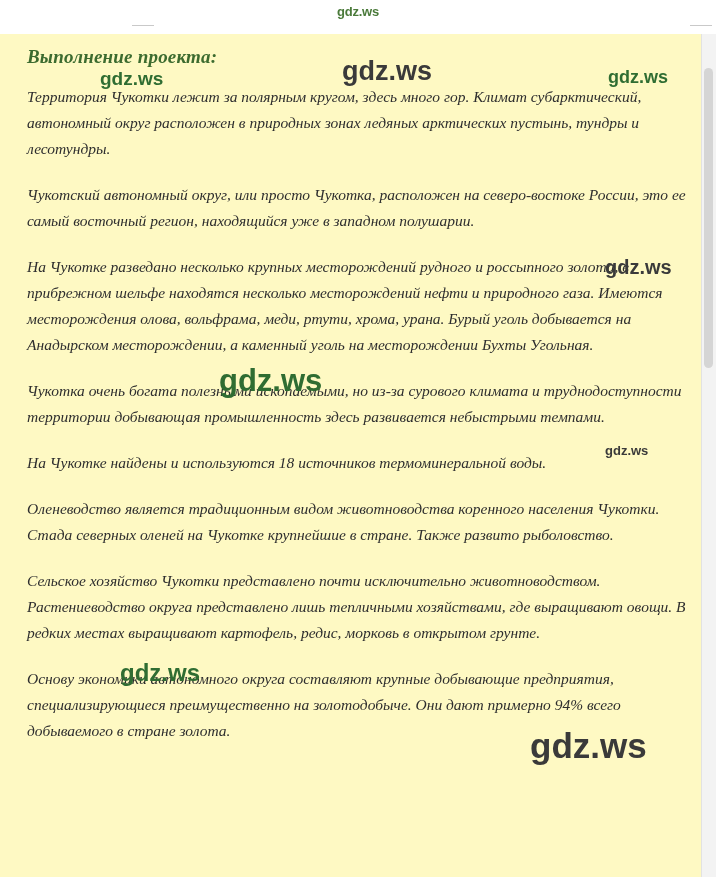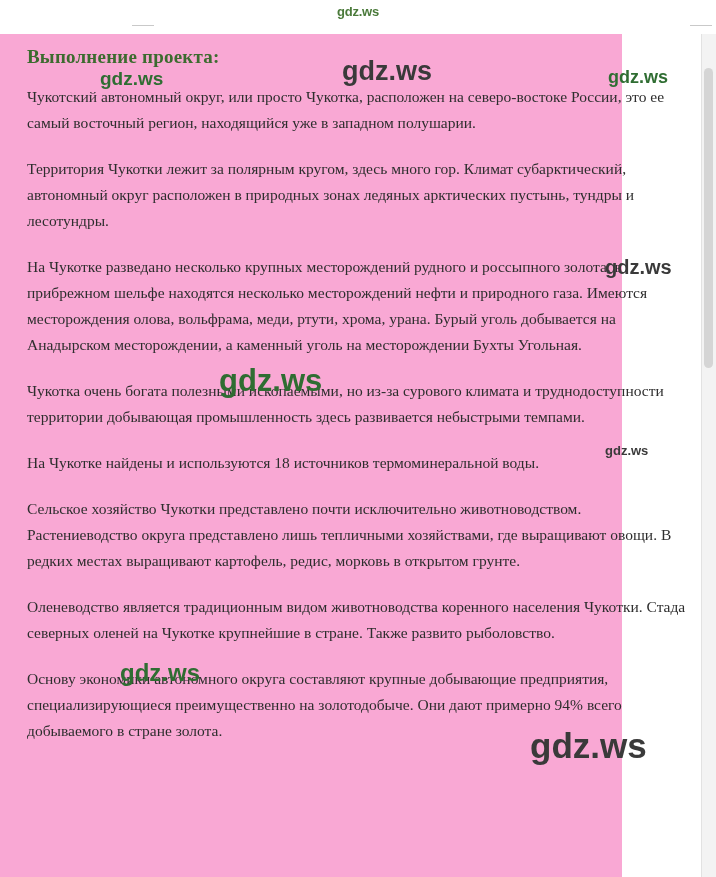--- a/index.html
+++ b/index.html
@@ -42,23 +42,24 @@
     background: #c9c9c9;
   }
   .rule-left  { top: 25px; left: 132px; width: 22px; }
   .rule-right { top: 25px; left: 690px; width: 22px; }
 
   
   .page {
     position: absolute;
     top: 34px;
     left: 0;
-    width: 622px;
+    width: 716px;
     height: 843px;
-    background: #f9a8d4;
+    background: #fef9c3;
+    font-style: italic;
   }
 
   .content {
     position: absolute;
     left: 27px;
     top: 12px;
     width: 660px;
   }
 
   h1.title {
@@ -121,27 +122,27 @@
 
 <div class="topbar">
   <div class="topbar-logo">gdz.ws</div>
   <div class="rule rule-left"></div>
   <div class="rule rule-right"></div>
 </div>
 
 <div class="page">
   <div class="content">
     <h1 class="title">Выполнение проекта:</h1>
+    <p class="para">Территория Чукотки лежит за полярным кругом, здесь много гор. Климат субарктический, автономный округ расположен в природных зонах ледяных арктических пустынь, тундры и лесотундры.</p>
     <p class="para">Чукотский автономный округ, или просто Чукотка, расположен на северо-востоке России, это ее самый восточный регион, находящийся уже в западном полушарии.</p>
-    <p class="para">Территория Чукотки лежит за полярным кругом, здесь много гор. Климат субарктический, автономный округ расположен в природных зонах ледяных арктических пустынь, тундры и лесотундры.</p>
     <p class="para">На Чукотке разведано несколько крупных месторождений рудного и россыпного золота, в прибрежном шельфе находятся несколько месторождений нефти и природного газа. Имеются месторождения олова, вольфрама, меди, ртути, хрома, урана. Бурый уголь добывается на Анадырском месторождении, а каменный уголь на месторождении Бухты Угольная.</p>
     <p class="para">Чукотка очень богата полезными ископаемыми, но из-за сурового климата и труднодоступности территории добывающая промышленность здесь развивается небыстрыми темпами.</p>
     <p class="para">На Чукотке найдены и используются 18 источников термоминеральной воды.</p>
+    <p class="para">Оленеводство является традиционным видом животноводства коренного населения Чукотки. Стада северных оленей на Чукотке крупнейшие в стране. Также развито рыболовство.</p>
     <p class="para">Сельское хозяйство Чукотки представлено почти исключительно животноводством. Растениеводство округа представлено лишь тепличными хозяйствами, где выращивают овощи. В редких местах выращивают картофель, редис, морковь в открытом грунте.</p>
-    <p class="para">Оленеводство является традиционным видом животноводства коренного населения Чукотки. Стада северных оленей на Чукотке крупнейшие в стране. Также развито рыболовство.</p>
     <p class="para">Основу экономики автономного округа составляют крупные добывающие предприятия, специализирующиеся преимущественно на золотодобыче. Они дают примерно 94% всего добываемого в стране золота.</p>
   </div>
 
 </div>
 
 <div class="scrollbar">
   <div class="scrollbar-thumb"></div>
 </div>
 
 <div class="wm wm-1">gdz.ws</div>

